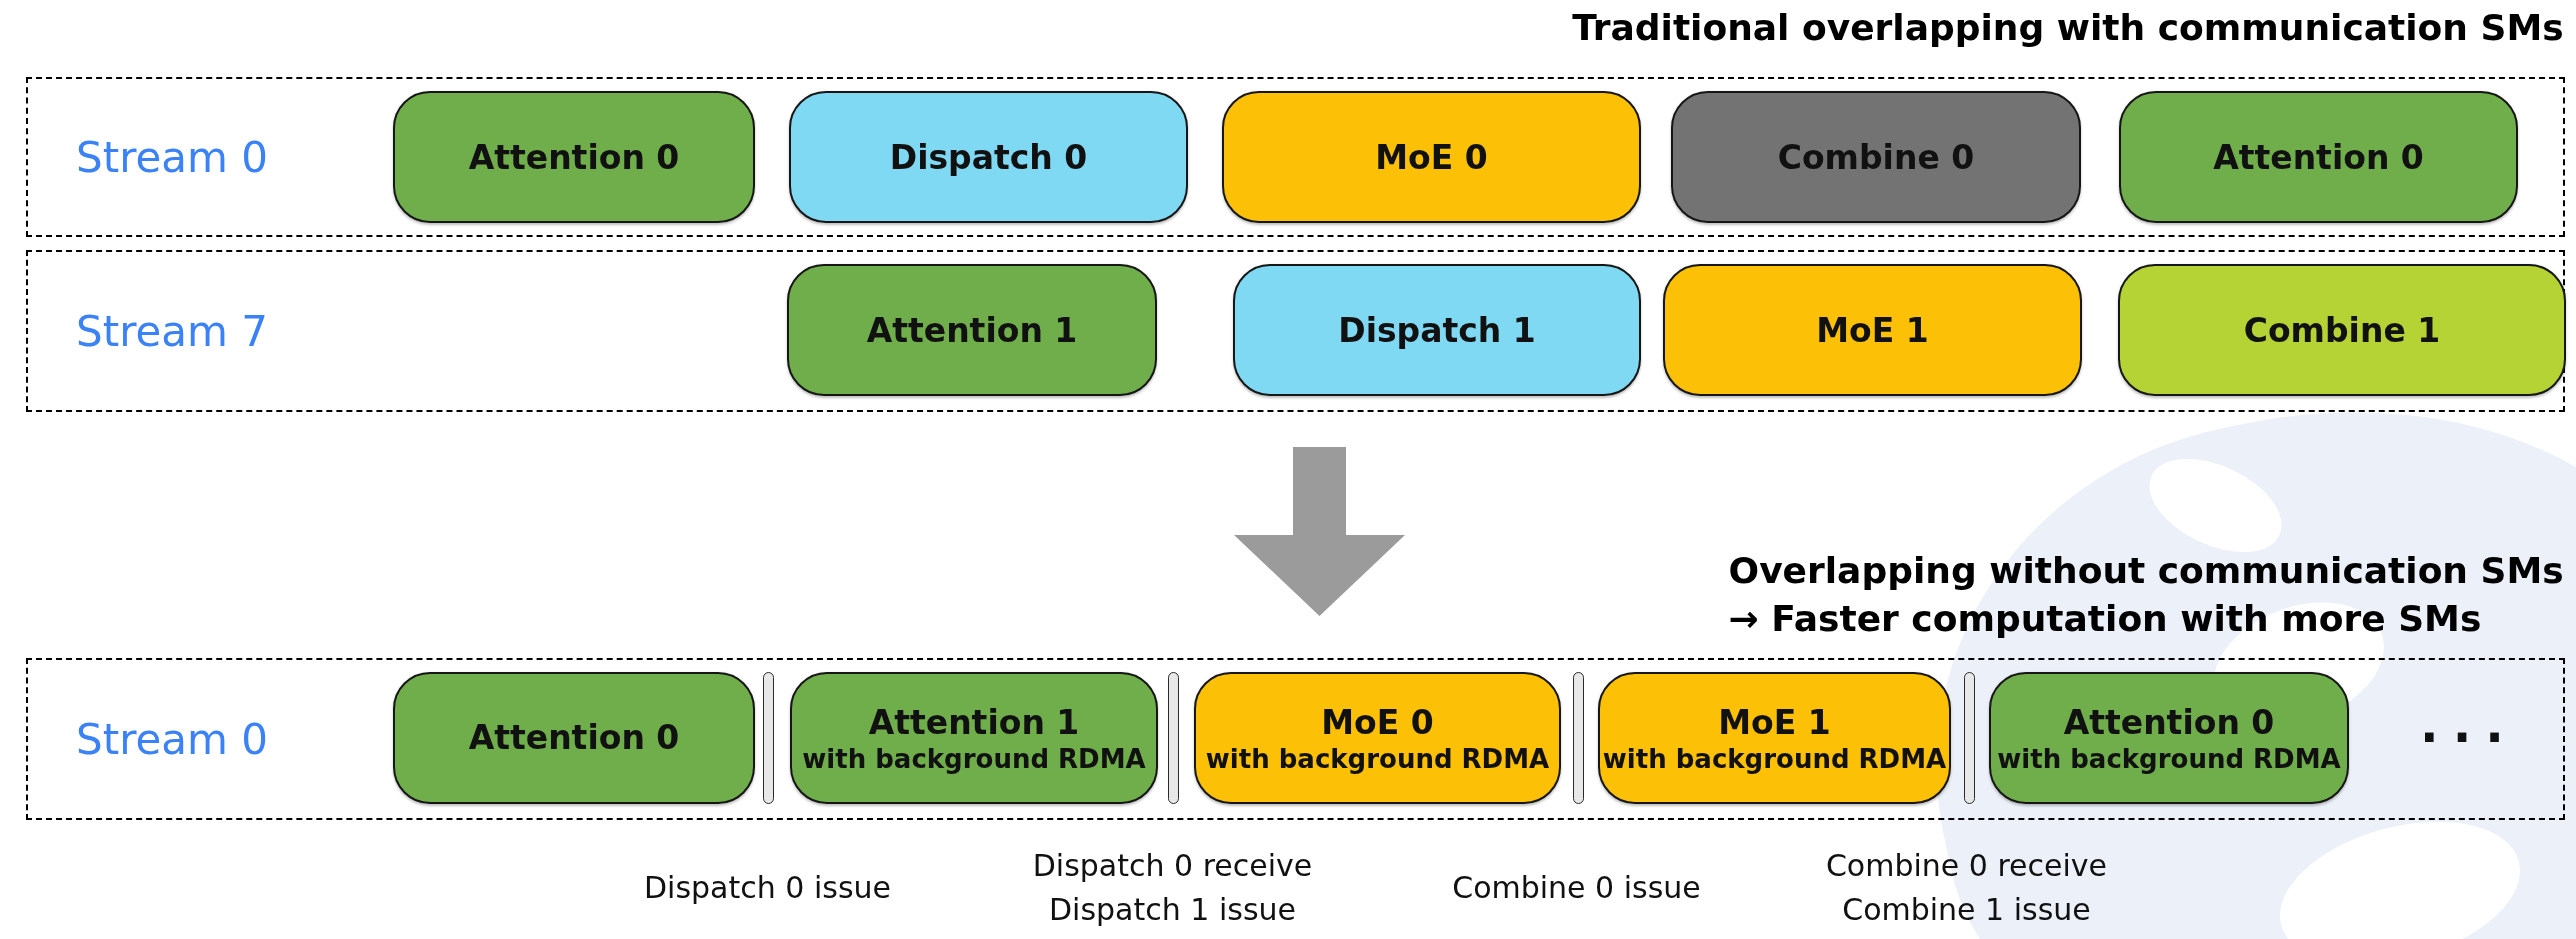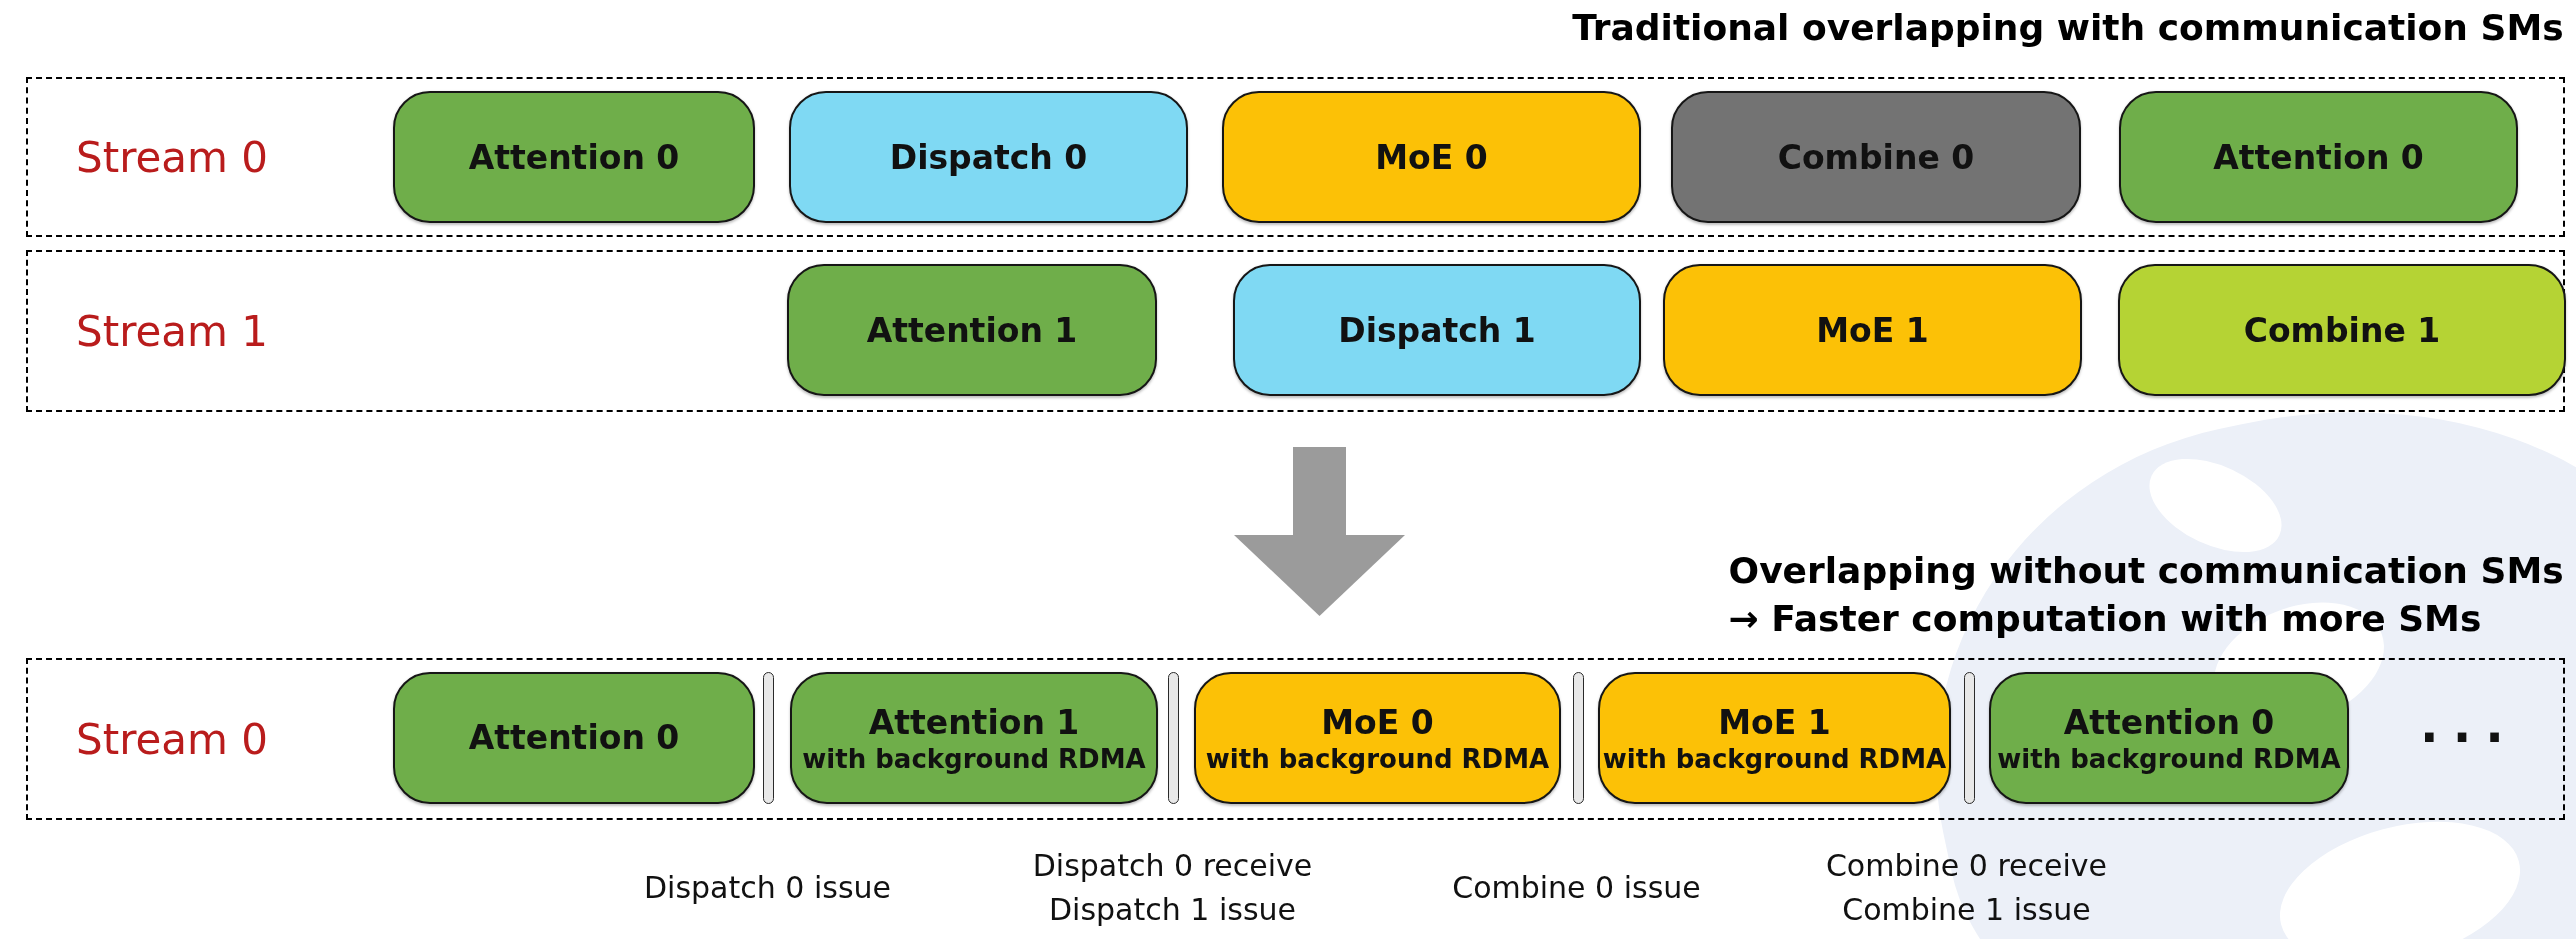--- a/index.html
+++ b/index.html
@@ -19,21 +19,21 @@
 
   .title{position:absolute;right:12.3px;font-weight:700;font-size:36px;line-height:1.32;color:#000;text-align:left;z-index:2;}
   .title-top{top:3.5px;}
   .title-mid{top:547px;}
 
   .stream-box{position:absolute;left:26px;width:2539px;border:2.6px dashed #000;box-sizing:border-box;z-index:1;}
   .box-s0{top:77px;height:160px;}
   .box-s1{top:250px;height:162px;}
   .box-opt{top:658px;height:162px;}
 
-  .stream-label{position:absolute;left:48px;top:0;height:100%;display:flex;align-items:center;font-size:42px;color:#b91c1c;}
+  .stream-label{position:absolute;left:48px;top:0;height:100%;display:flex;align-items:center;font-size:42px;color:#3b82f6;}
 
   .block{
     position:absolute;top:12.3px;height:132px;border:2.6px solid #161616;border-radius:37px;
     display:flex;flex-direction:column;align-items:center;justify-content:center;
     box-sizing:border-box;z-index:2;box-shadow:0 1.8px 2.6px rgba(0,0,0,0.25);font-weight:bold;
   }
   .block-label{font-size:33px;color:#111;}
   .block-sub{font-size:26px;color:#111;margin-top:1.8px;}
 
   .divider{
@@ -87,21 +87,21 @@
     </div>
     <div class="block" style="left: 1643px; width: 410px; background: #737373;">
       <div class="block-label">Combine 0</div>
     </div>
     <div class="block" style="left: 2091px; width: 399px; background: rgb(111, 174, 74);">
       <div class="block-label">Attention 0</div>
     </div>
   </div>
 
   <div class="stream-box box-s1">
-    <div class="stream-label">Stream 1</div>
+    <div class="stream-label">Stream 7</div>
     <div class="block" style="left: 759px; width: 370px; background: rgb(111, 174, 74);">
       <div class="block-label">Attention 1</div>
     </div>
     <div class="block" style="left: 1205px; width: 408px; background: rgb(127, 217, 243);">
       <div class="block-label">Dispatch 1</div>
     </div>
     <div class="block" style="left: 1635px; width: 419px; background: rgb(252, 193, 6);">
       <div class="block-label">MoE 1</div>
     </div>
     <div class="block" style="left: 2090px; width: 448px; background: rgb(181, 211, 52);">

